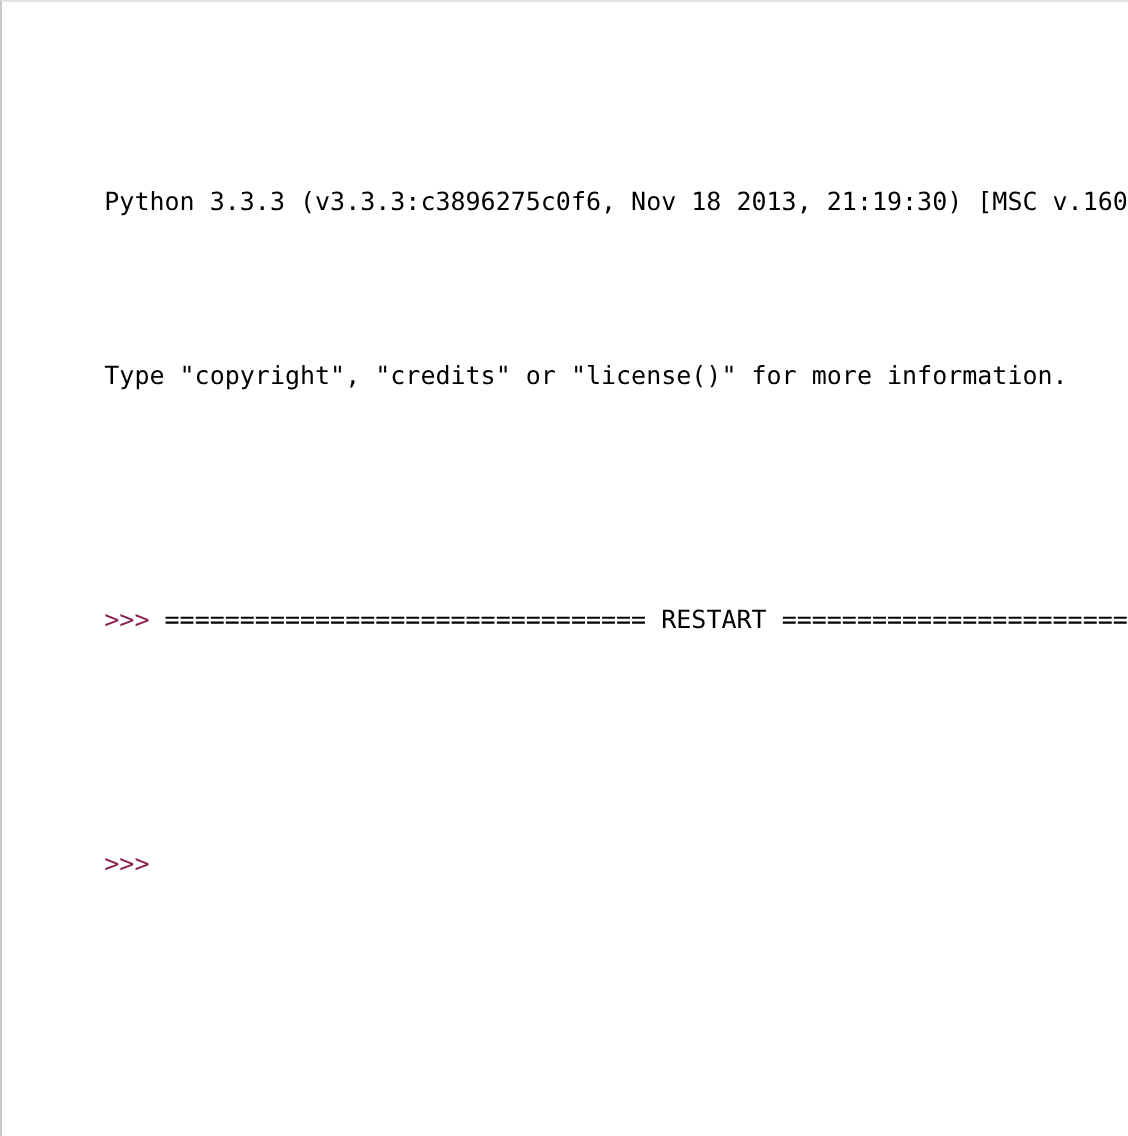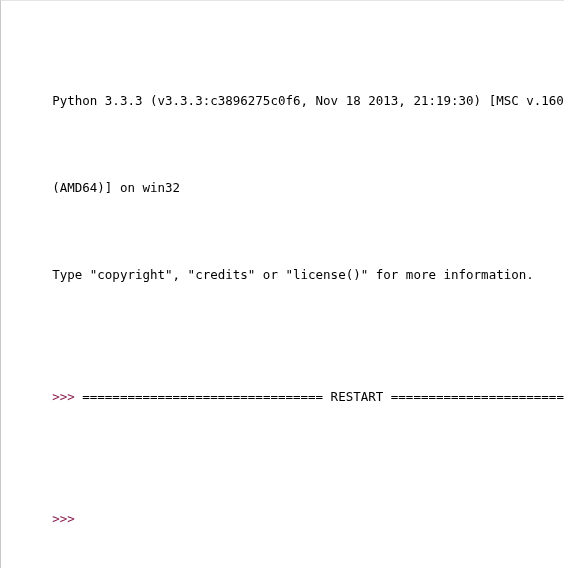--- a/index.html
+++ b/index.html
@@ -40,23 +40,20 @@
 </style>
 </head>
 <body>
 
 <div id="shell-window">
   <div id="shell-output">
 
     
     <div class="line">
       <span class="seg c-black">Python 3.3.3 (v3.3.3:c3896275c0f6, Nov 18 2013, 21:19:30) [MSC v.1600 64 bit</span>
-    </div>
-    <div class="line">
-      <span class="seg c-black">(AMD64)] on win32</span>
     </div>
     <div class="line">
       <span class="seg c-black">Type "copyright", "credits" or "license()" for more information.</span>
     </div>
 
     
     <div class="line">
       <span class="seg c-prompt">&gt;&gt;&gt;</span><span class="seg c-black"> </span><span class="seg c-black">================================ RESTART ================================</span>
     </div>
 

